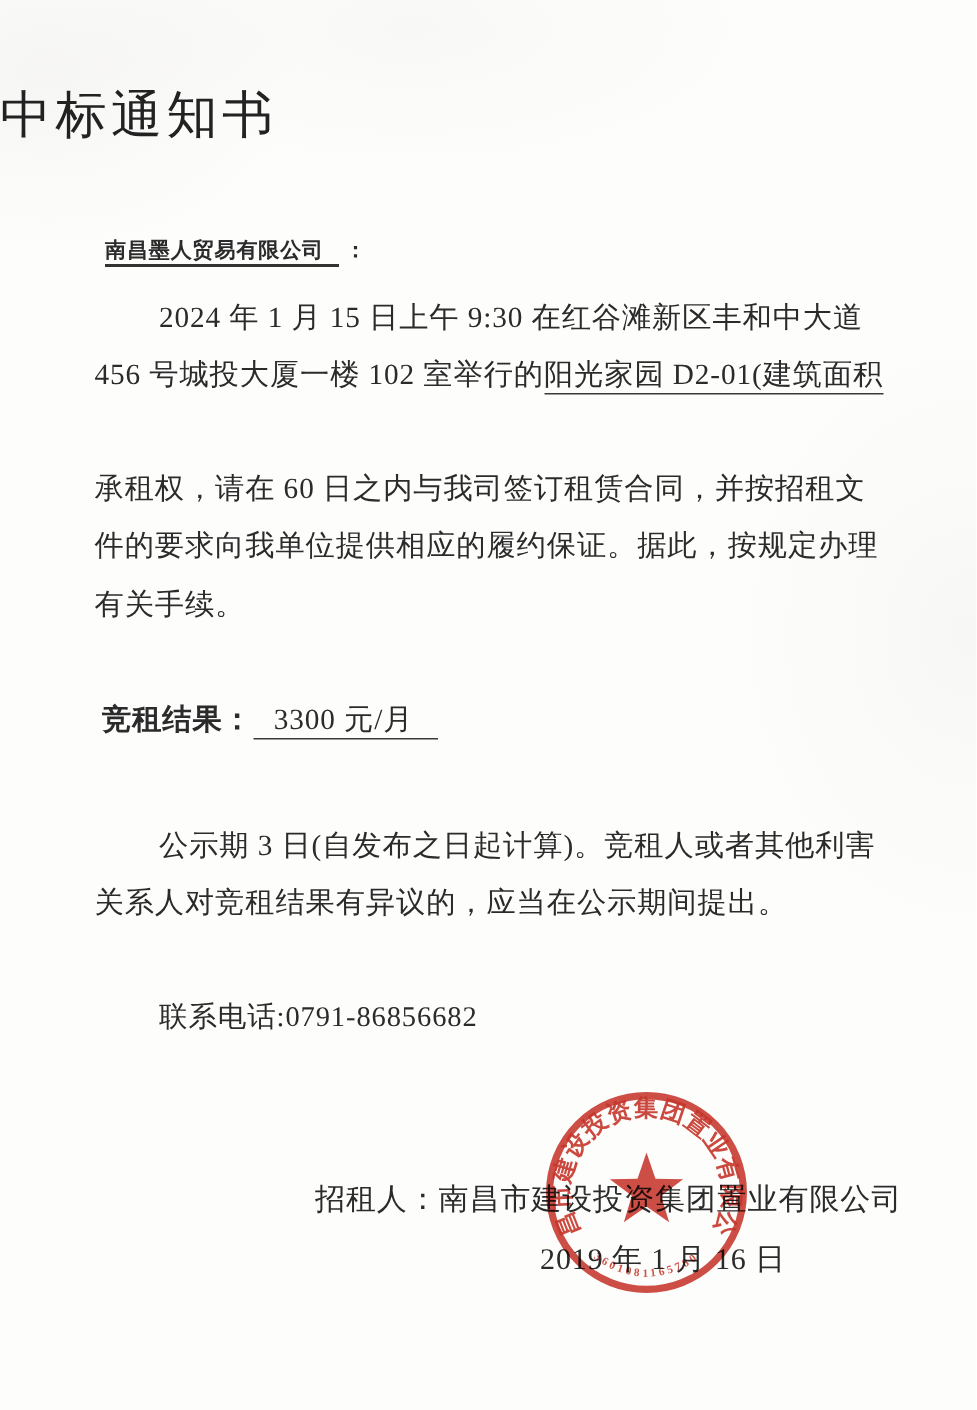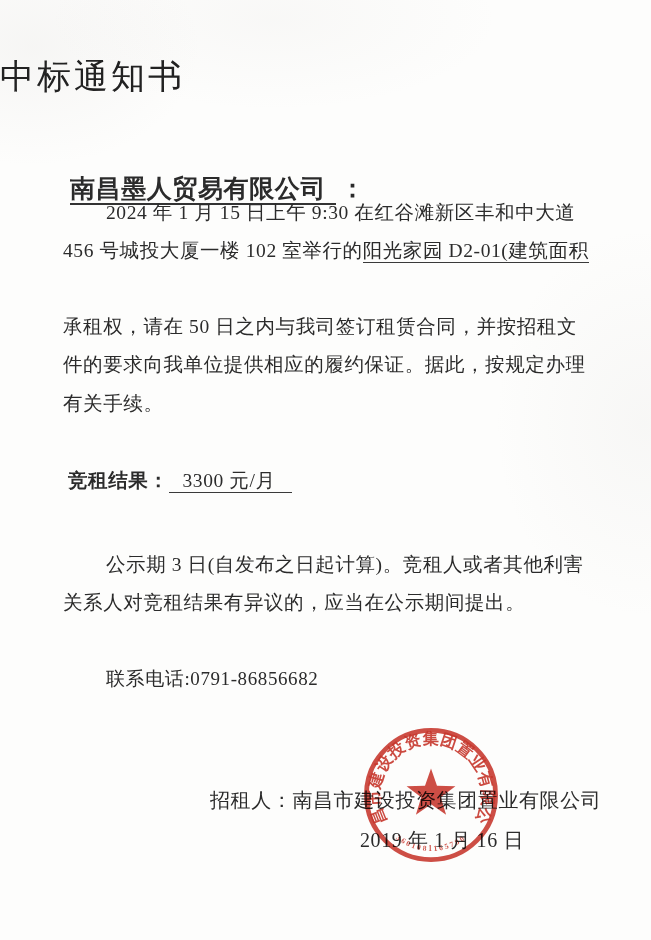--- a/index.html
+++ b/index.html
@@ -19,21 +19,21 @@
     position:absolute;top:54px;left:0;width:651px;
     margin:0;text-align:left;
     font-size:34px;font-weight:500;letter-spacing:3px;color:#222;
   }
   .line{
     position:absolute;left:63px;
     font-size:19.5px;line-height:29px;letter-spacing:0.6px;
     white-space:nowrap;color:#2b2b2b;
   }
   .indent{padding-left:43px;}
-  .addressee{top:153px;left:70px;font-size:25px;font-weight:bold;margin-top:21px;}
+  .addressee{top:153px;left:70px;font-size:14px;font-weight:bold;}
   .addr-name{border-bottom:2px solid #333;padding-bottom:1px;padding-right:10px;}
   .addr-colon{margin-left:4px;}
   .u{border-bottom:1.5px solid #3a3a3a;padding-bottom:1px;text-align:right;}
   .result-label{font-weight:bold;}
   .result-value{border-bottom:1.5px solid #3a3a3a;padding:0 16px 1px 14px;}
   .seal{
     position:absolute;left:355px;top:719px;width:152px;height:152px;
     mix-blend-mode:multiply;opacity:0.93;filter:blur(0.3px);
   }
 </style>
@@ -46,21 +46,21 @@
 
   <div class="line addressee">
     <span class="addr-name">南昌墨人贸易有限公司</span><span class="addr-colon">：</span>
   </div>
 
   <div class="line indent" style="top:198px">2024 年 1 月 15 日上午 9:30 在红谷滩新区丰和中大道</div>
 
   <div class="line" style="top:236px"><span>456 号城投大厦一楼 102 室举行的</span><span class="u">阳光家园 D2-01(建筑面积</span></div>
 
 
-  <div class="line" style="top:312px">承租权，请在 50 日之内与我司签订租赁合同，并按招租文</div>
+  <div class="line" style="top:312px">承租权，请在 60 日之内与我司签订租赁合同，并按招租文</div>
   <div class="line" style="top:389px">有关手续。</div>
   <div class="line" style="top:350px">件的要求向我单位提供相应的履约保证。据此，按规定办理</div>
 
   <div class="line" style="top:466px;left:68px">
     <span class="result-label">竞租结果：</span><span class="result-value">3300 元/月</span>
   </div>
 
   <div class="line indent" style="top:550px">公示期 3 日(自发布之日起计算)。竞租人或者其他利害</div>
   <div class="line" style="top:588px">关系人对竞租结果有异议的，应当在公示期间提出。</div>
 

